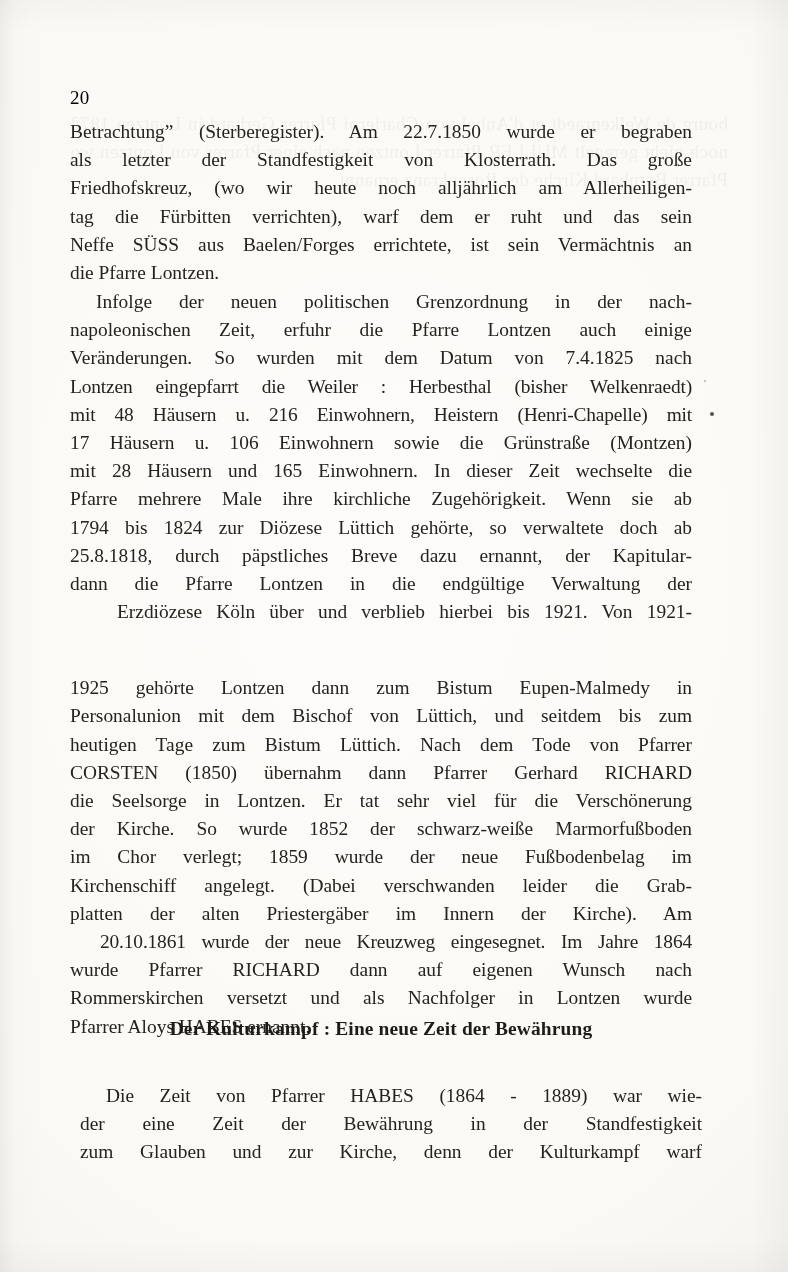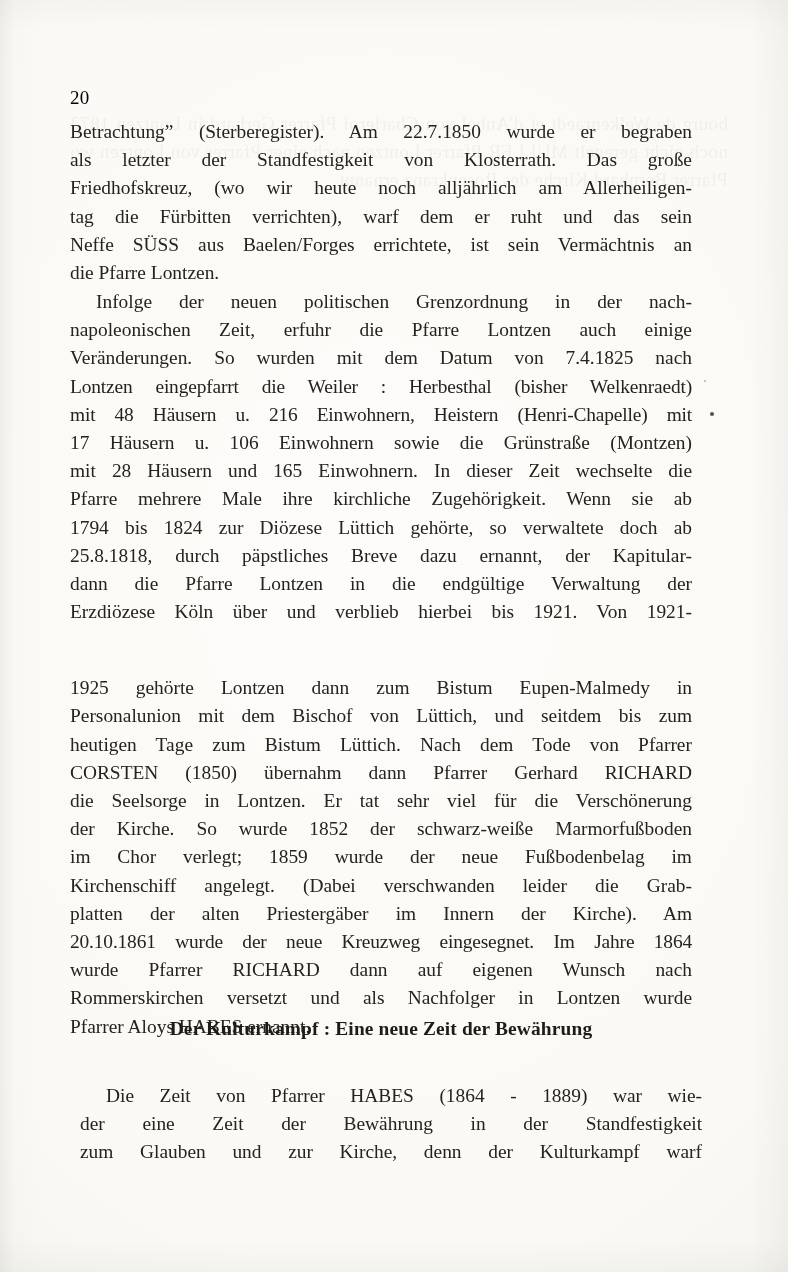--- a/index.html
+++ b/index.html
@@ -166,31 +166,31 @@
       <span class="ln" style="word-spacing: 0px;"><i>napoleonischen</i> <i>Zeit,</i> <i>erfuhr</i> <i>die</i> <i>Pfarre</i> <i>Lontzen</i> <i>auch</i> <i>einige</i></span>
       <span class="ln" style="word-spacing: 0px;"><i>Veränderungen.</i> <i>So</i> <i>wurden</i> <i>mit</i> <i>dem</i> <i>Datum</i> <i>von</i> <i>7.4.1825</i> <i>nach</i></span>
       <span class="ln tight" style="word-spacing: 0px;"><i>Lontzen</i> <i>eingepfarrt</i> <i>die</i> <i>Weiler</i> <i>:</i> <i>Herbesthal</i> <i>(bisher</i> <i>Welkenraedt)</i></span>
       <span class="ln tight" style="word-spacing: 0px;"><i>mit</i> <i>48</i> <i>Häusern</i> <i>u.</i> <i>216</i> <i>Einwohnern,</i> <i>Heistern</i> <i>(Henri-Chapelle)</i> <i>mit</i></span>
       <span class="ln" style="word-spacing: 0px;"><i>17</i> <i>Häusern</i> <i>u.</i> <i>106</i> <i>Einwohnern</i> <i>sowie</i> <i>die</i> <i>Grünstraße</i> <i>(Montzen)</i></span>
       <span class="ln" style="word-spacing: 0px;"><i>mit</i> <i>28</i> <i>Häusern</i> <i>und</i> <i>165</i> <i>Einwohnern.</i> <i>In</i> <i>dieser</i> <i>Zeit</i> <i>wechselte</i> <i>die</i></span>
       <span class="ln" style="word-spacing: 0px;"><i>Pfarre</i> <i>mehrere</i> <i>Male</i> <i>ihre</i> <i>kirchliche</i> <i>Zugehörigkeit.</i> <i>Wenn</i> <i>sie</i> <i>ab</i></span>
       <span class="ln" style="word-spacing: 0px;"><i>1794</i> <i>bis</i> <i>1824</i> <i>zur</i> <i>Diözese</i> <i>Lüttich</i> <i>gehörte,</i> <i>so</i> <i>verwaltete</i> <i>doch</i> <i>ab</i></span>
       <span class="ln" style="word-spacing: 0px;"><i>25.8.1818,</i> <i>durch</i> <i>päpstliches</i> <i>Breve</i> <i>dazu</i> <i>ernannt,</i> <i>der</i> <i>Kapitular-</i></span>
       <span class="ln" style="word-spacing: 0px;"><i>dann</i> <i>die</i> <i>Pfarre</i> <i>Lontzen</i> <i>in</i> <i>die</i> <i>endgültige</i> <i>Verwaltung</i> <i>der</i></span>
-      <span class="ln" style="word-spacing: 0px;"><i>Erzdiözese</i> <i>Köln</i> <i>über</i> <i>und</i> <i>verblieb</i> <i>hierbei</i> <i>bis</i> <i>1921.</i> <i>Von</i> <i>1921-</i></span>
+      <span class="ln" style="word-spacing: 0px; margin-left: 47px;"><i>Erzdiözese</i> <i>Köln</i> <i>über</i> <i>und</i> <i>verblieb</i> <i>hierbei</i> <i>bis</i> <i>1921.</i> <i>Von</i> <i>1921-</i></span>
       <span class="ln" style="word-spacing: 0px; margin-top: 48px;"><i>1925</i> <i>gehörte</i> <i>Lontzen</i> <i>dann</i> <i>zum</i> <i>Bistum</i> <i>Eupen-Malmedy</i> <i>in</i></span>
       <span class="ln" style="word-spacing: 0px;"><i>Personalunion</i> <i>mit</i> <i>dem</i> <i>Bischof</i> <i>von</i> <i>Lüttich,</i> <i>und</i> <i>seitdem</i> <i>bis</i> <i>zum</i></span>
       <span class="ln" style="word-spacing: 0px;"><i>heutigen</i> <i>Tage</i> <i>zum</i> <i>Bistum</i> <i>Lüttich.</i> <i>Nach</i> <i>dem</i> <i>Tode</i> <i>von</i> <i>Pfarrer</i></span>
       <span class="ln" style="word-spacing: 0px;"><i>CORSTEN</i> <i>(1850)</i> <i>übernahm</i> <i>dann</i> <i>Pfarrer</i> <i>Gerhard</i> <i>RICHARD</i></span>
       <span class="ln" style="word-spacing: 0px;"><i>die</i> <i>Seelsorge</i> <i>in</i> <i>Lontzen.</i> <i>Er</i> <i>tat</i> <i>sehr</i> <i>viel</i> <i>für</i> <i>die</i> <i>Verschönerung</i></span>
       <span class="ln" style="word-spacing: 0px;"><i>der</i> <i>Kirche.</i> <i>So</i> <i>wurde</i> <i>1852</i> <i>der</i> <i>schwarz-weiße</i> <i>Marmorfußboden</i></span>
       <span class="ln" style="word-spacing: 0px;"><i>im</i> <i>Chor</i> <i>verlegt;</i> <i>1859</i> <i>wurde</i> <i>der</i> <i>neue</i> <i>Fußbodenbelag</i> <i>im</i></span>
       <span class="ln" style="word-spacing: 0px;"><i>Kirchenschiff</i> <i>angelegt.</i> <i>(Dabei</i> <i>verschwanden</i> <i>leider</i> <i>die</i> <i>Grab-</i></span>
       <span class="ln" style="word-spacing: 0px;"><i>platten</i> <i>der</i> <i>alten</i> <i>Priestergäber</i> <i>im</i> <i>Innern</i> <i>der</i> <i>Kirche).</i> <i>Am</i></span>
-      <span class="ln tight" style="word-spacing: 0px;"><i>20.10.1861</i> <i>wurde</i> <i>der</i> <i>neue</i> <i>Kreuzweg</i> <i>eingesegnet.</i> <i>Im</i> <i>Jahre</i> <i>1864</i></span>
+      <span class="ln tight" style="word-spacing: 0px; margin-left: 30px;"><i>20.10.1861</i> <i>wurde</i> <i>der</i> <i>neue</i> <i>Kreuzweg</i> <i>eingesegnet.</i> <i>Im</i> <i>Jahre</i> <i>1864</i></span>
       <span class="ln" style="word-spacing: 0px;"><i>wurde</i> <i>Pfarrer</i> <i>RICHARD</i> <i>dann</i> <i>auf</i> <i>eigenen</i> <i>Wunsch</i> <i>nach</i></span>
       <span class="ln" style="word-spacing: 0px;"><i>Rommerskirchen</i> <i>versetzt</i> <i>und</i> <i>als</i> <i>Nachfolger</i> <i>in</i> <i>Lontzen</i> <i>wurde</i></span>
       <span class="ln last"><i>Pfarrer</i> <i>Aloys</i> <i>HABES</i> <i>ernannt.</i></span>
     </div>
   </div>
 
   <div class="block-3">
     <div class="heading">Der Kulturkampf : Eine neue Zeit der Bewährung</div>
   </div>
 

